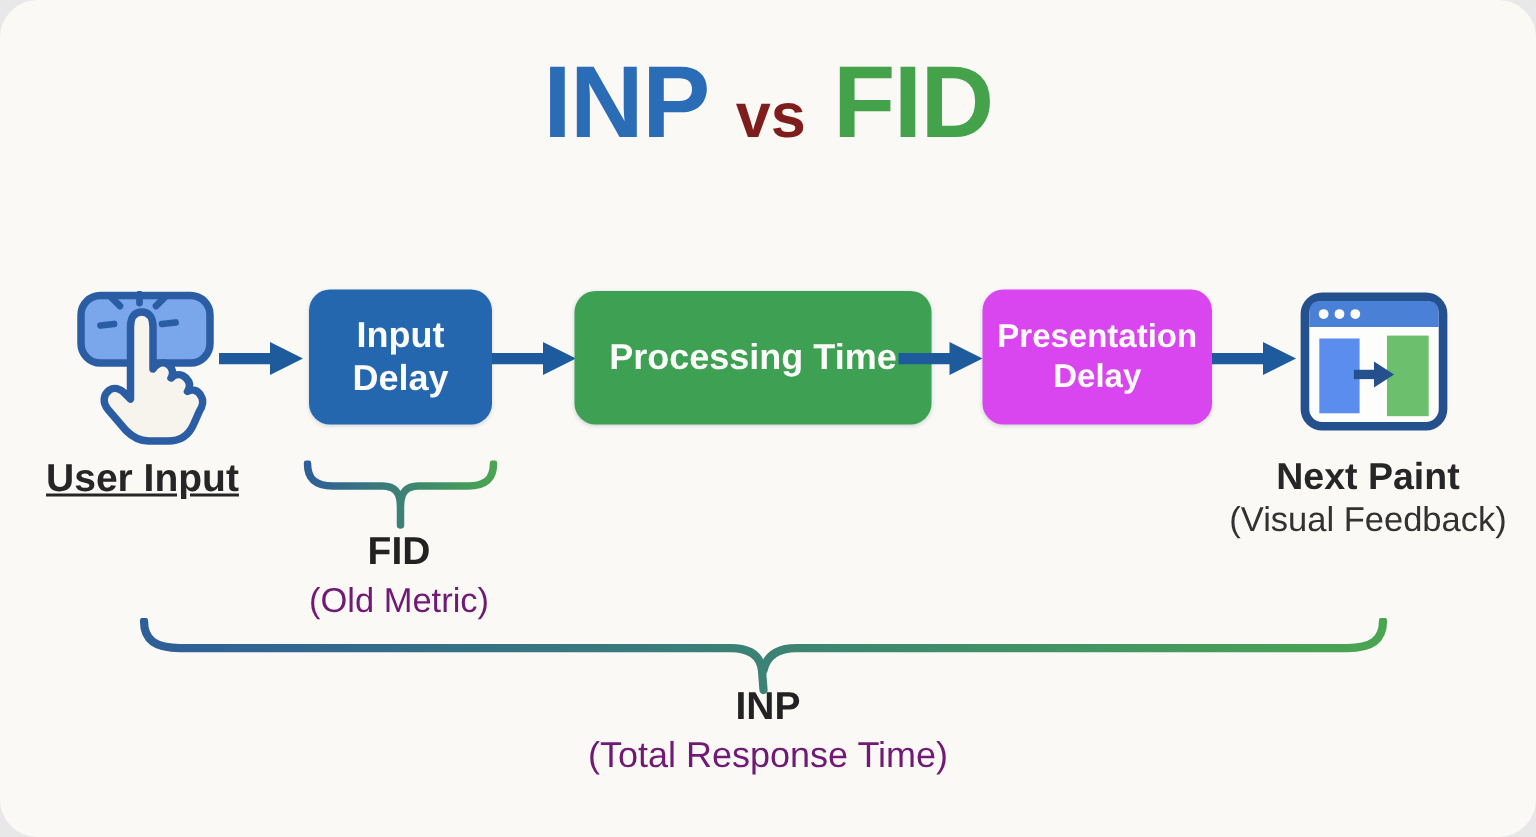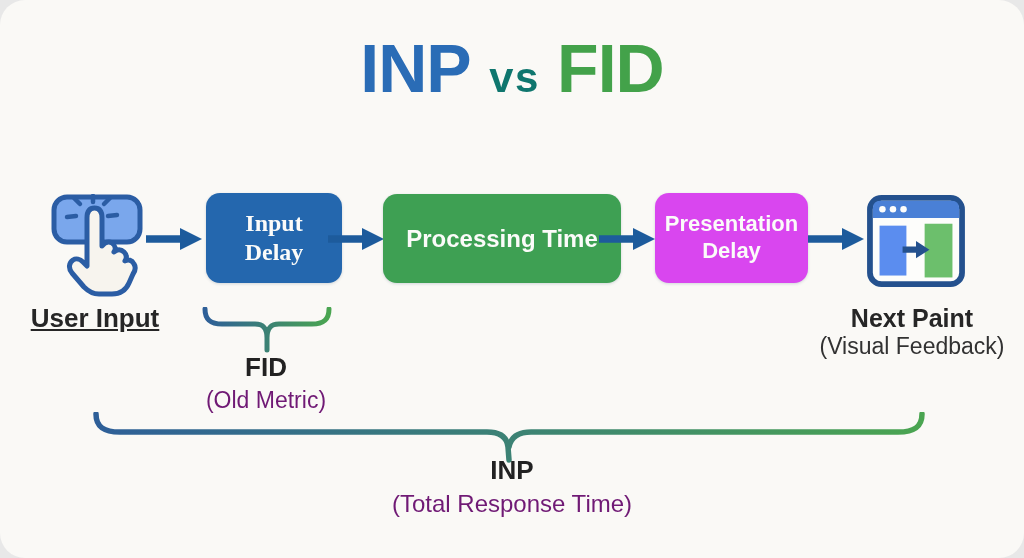--- a/index.html
+++ b/index.html
@@ -11,29 +11,29 @@
     border-radius:25px;
   }
   
   .title{
     position:absolute;top:34px;left:0;width:1024px;
     display:flex;justify-content:center;align-items:baseline;gap:18px;
     line-height:1;user-select:none;
   }
   .t-big{font-size:68px;font-weight:700;letter-spacing:-1px;}
   .t-inp{color:#2a6cb6;}
-  .t-vs{font-size:42px;font-weight:700;color:#0f766e;font-family:Liberation Mono, monospace;}
+  .t-vs{font-size:42px;font-weight:700;color:#7f1d1d;}
   .t-fid{color:#43a24a;}
   
   .fbox{
     position:absolute;display:flex;align-items:center;justify-content:center;
     text-align:center;border-radius:14px;color:#fbfbf9;font-weight:700;
     line-height:1.22;box-shadow:0 1px 3px rgba(30,60,90,.18);
   }
-  .box-input-delay{left:206px;top:193px;width:136px;height:90px;background:#2467ae;font-size:24px;padding:0 10px;box-sizing:border-box;font-family:Liberation Serif, serif;}
+  .box-input-delay{left:206px;top:193px;width:122px;height:90px;background:#2467ae;font-size:24px;padding:0 10px;box-sizing:border-box;}
   .box-processing-time{left:383px;top:194px;width:238px;height:89px;background:#3ea053;font-size:24px;}
   .box-presentation-delay{left:655px;top:193px;width:153px;height:90px;background:#d946ef;font-size:22px;padding:0 6px;box-sizing:border-box;}
   
   .icon-user-input{position:absolute;left:46px;top:194px;width:100px;height:104px;}
   .icon-browser{position:absolute;left:866px;top:194px;width:100px;height:94px;}
   
   .arrow{position:absolute;top:226px;width:58px;height:26px;}
   .arrow-1{left:144px;}
   .arrow-2{left:326px;}
   .arrow-3{left:597px;}

